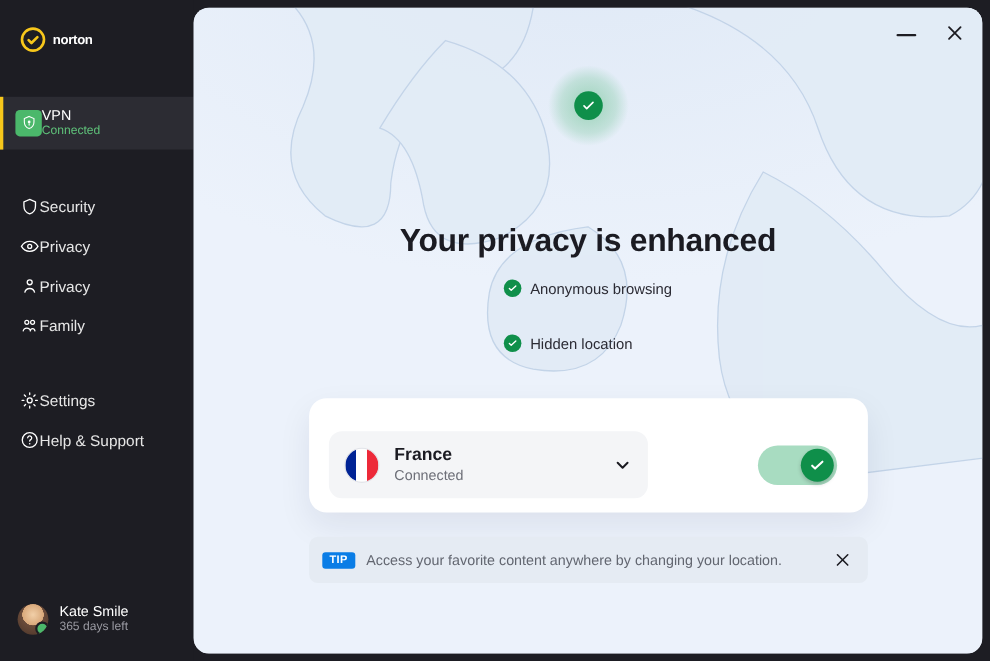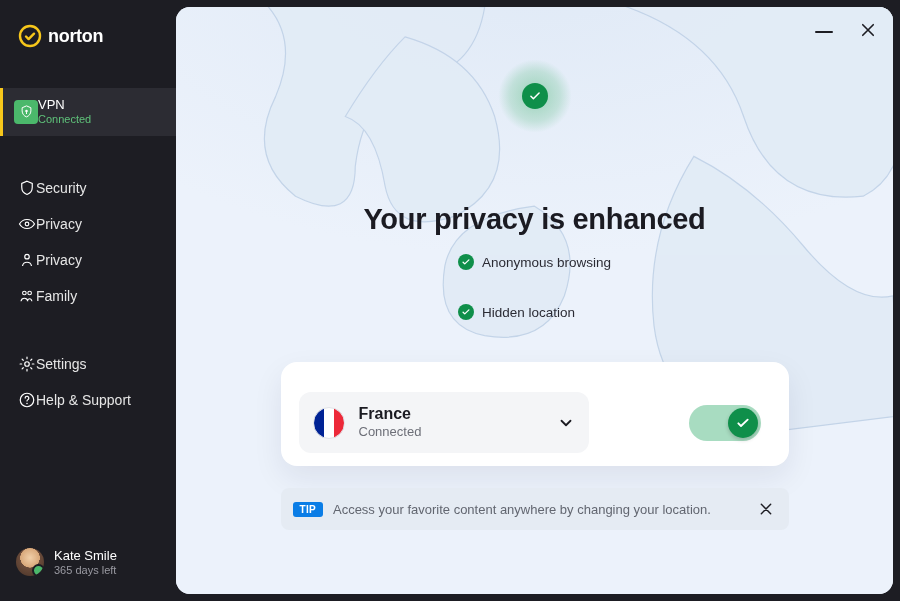--- a/index.html
+++ b/index.html
@@ -2,21 +2,21 @@
 <html><head>
 <meta charset="utf-8">
 <style>
   * { box-sizing: border-box; margin: 0; padding: 0; }
   html, body { width: 900px; height: 601px; font-family: -apple-system, BlinkMacSystemFont, "Segoe UI", Arial, sans-serif; overflow: hidden; }
   .app { display: flex; width: 900px; height: 601px; background: #1d1d23; }
   
   .sidebar { width: 176px; background: #1d1d23; display: flex; flex-direction: column; color: #e6e6e6; }
   .logo-row { display: flex; align-items: center; gap: 6px; padding: 22px 18px 18px 18px; height: 68px; }
   .logo-mark { width: 24px; height: 24px; color:#f7c71b; }
-  .logo-text { font-size: 18px; font-weight: 700; color: #fff; letter-spacing: -0.3px; }
+  .logo-text { font-size: 12px; font-weight: 700; color: #fff; letter-spacing: -0.3px; }
   .nav-sep { height: 20px; }
   .nav-group { display: flex; flex-direction: column; }
   .nav-item, .nav-item-vpn {
     display: flex; align-items: center; gap: 0;
     padding: 9px 18px; cursor: pointer; color: #e6e6e6; font-size: 14px;
   }
   .nav-icon { width: 18px; height: 18px; display:flex; align-items:center; justify-content:center; flex:0 0 18px; color:#fff; }
   .nav-icon svg { width:18px; height:18px; display:block; }
   
   .nav-item-vpn {
@@ -28,21 +28,21 @@
     content: ""; position: absolute; left: 0; top: 0; bottom: 0; width: 3px; background:#f7c71b;
   }
   .vpn-badge {
     width: 24px; height: 24px; background:#4bb86b; border-radius:4px;
     display:flex; align-items:center; justify-content:center; color:#fff; flex:0 0 24px;
   }
   .vpn-text { display:flex; flex-direction:column; line-height:1.15; }
   .vpn-title { color:#fff; font-size:13px; }
   .vpn-status { color:#5fc27a; font-size:11px; }
   .sidebar-spacer { flex:1; }
-  .user-row { display:flex; align-items:flex-start; gap:10px; padding:16px 16px 24px 16px; }
+  .user-row { display:flex; align-items:flex-end; gap:10px; padding:16px 16px 24px 16px; }
   .avatar {
     width:28px; height:28px; border-radius:50%;
     background: radial-gradient(circle at 50% 35%, #f1cfa8 0%, #d8a87a 42%, #6a4b3a 43%, #4a3428 100%);
     position:relative; overflow:hidden;
   }
   .avatar::after { content:""; position:absolute; bottom:-1px; right:-1px; width:9px; height:9px; background:#4bb86b; border-radius:50%; border:2px solid #1d1d23; }
   .user-text { display:flex; flex-direction:column; line-height:1.2; }
   .user-name { color:#fff; font-size:13px; }
   .user-sub { color:#9a9aa2; font-size:11px; }
 

